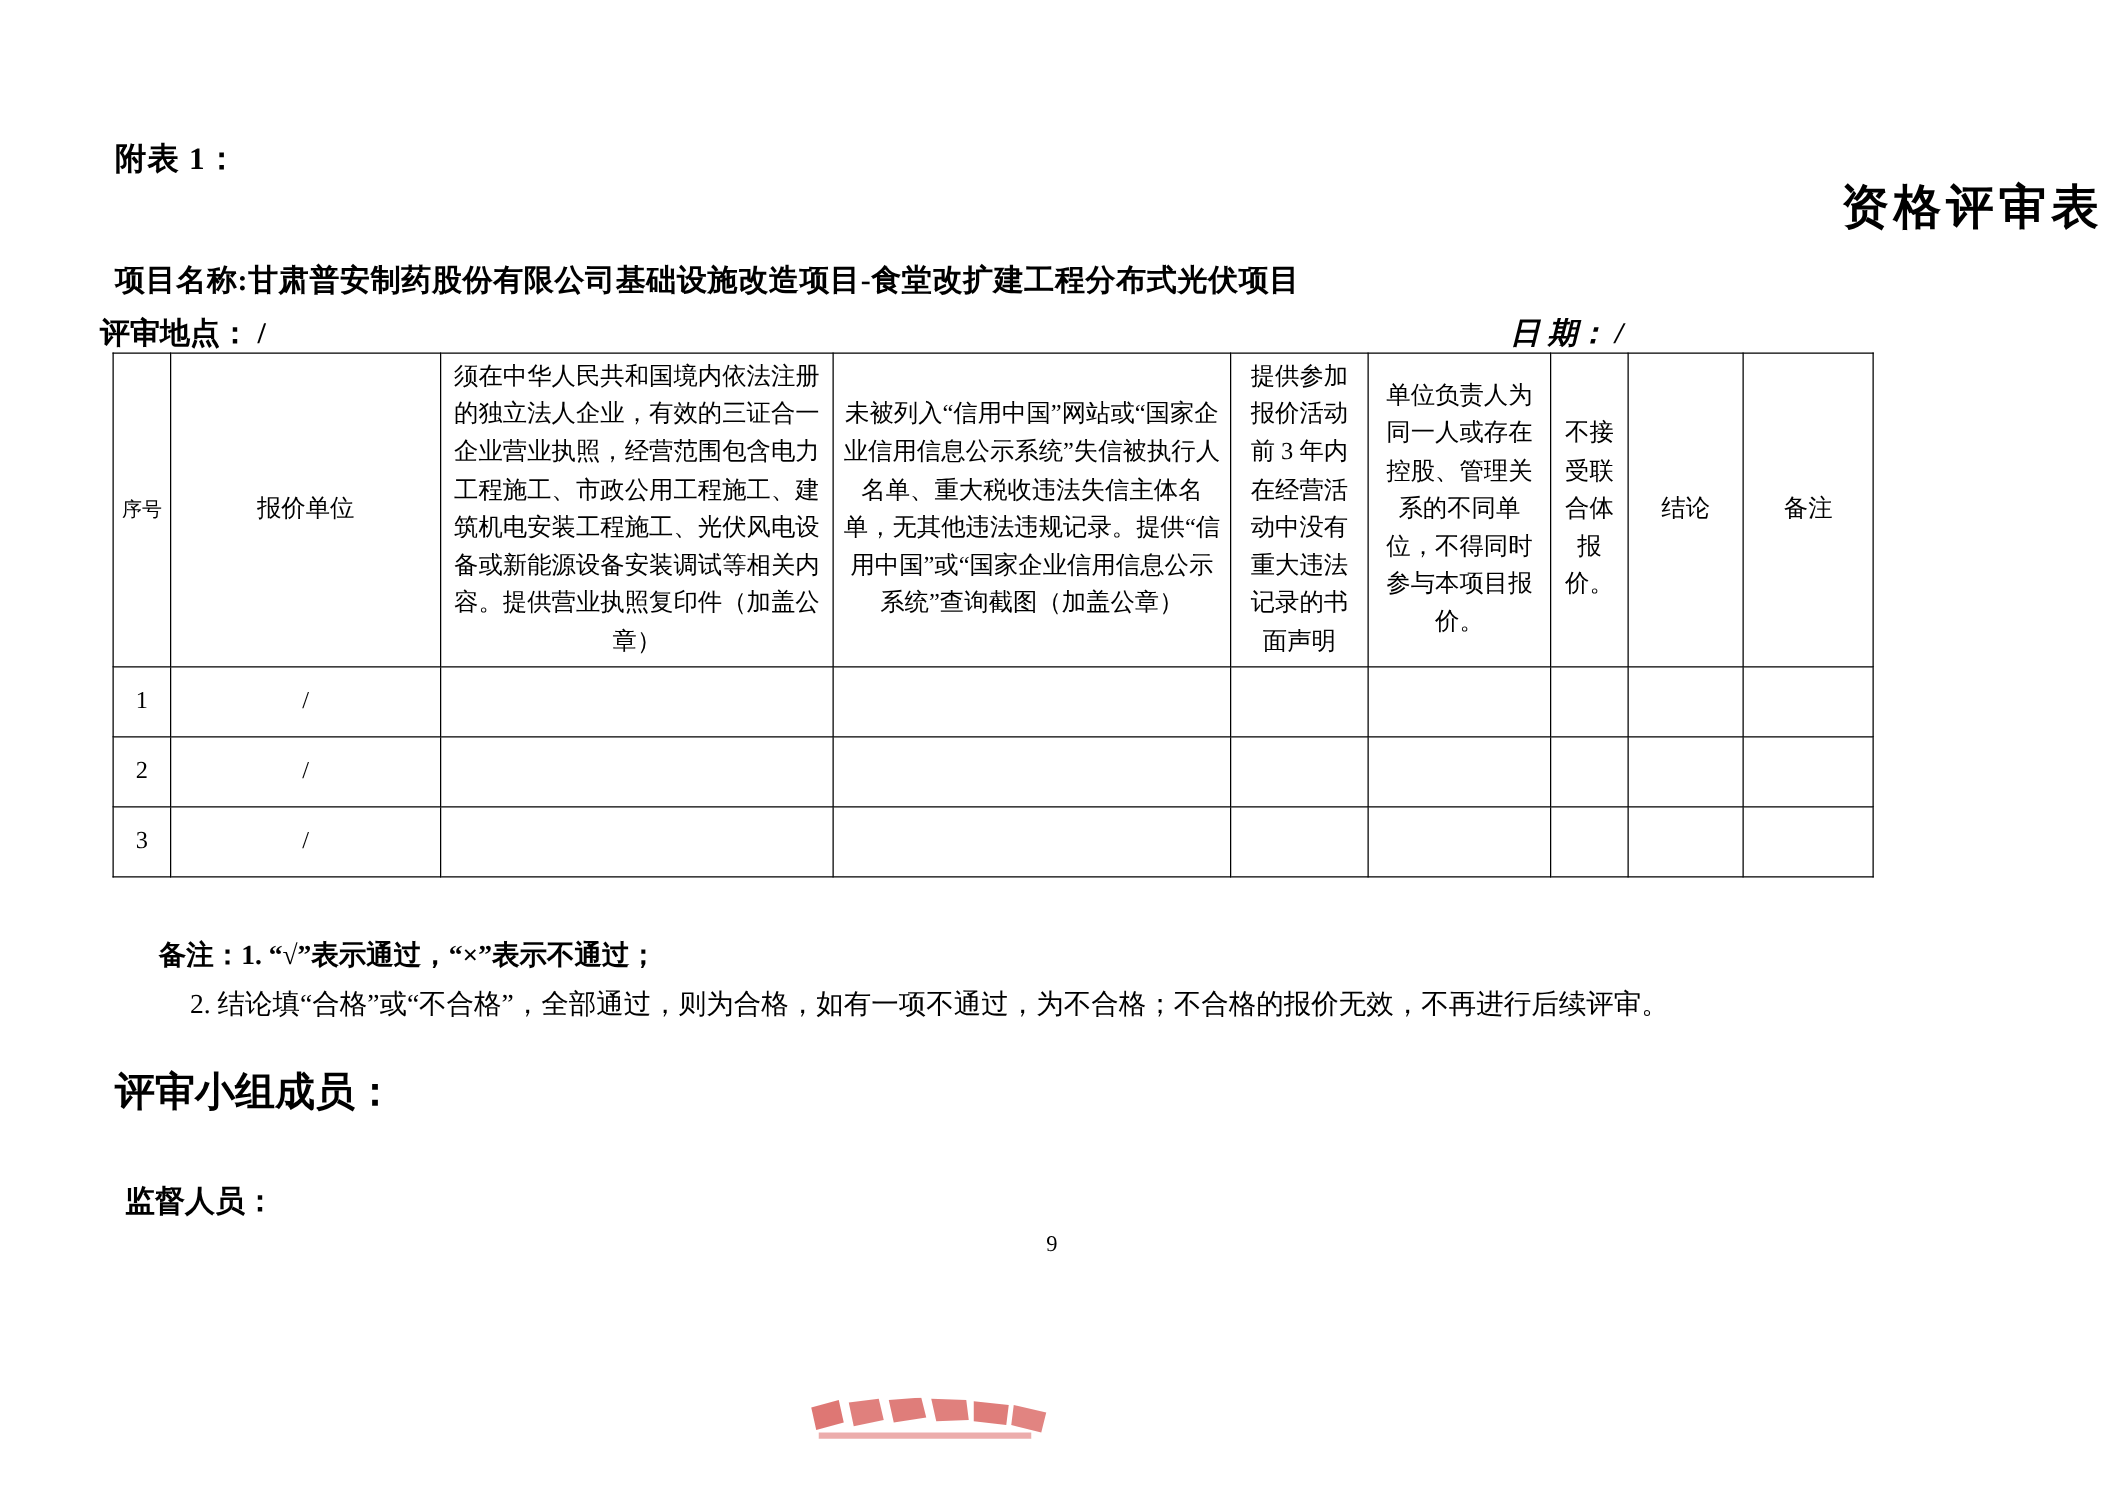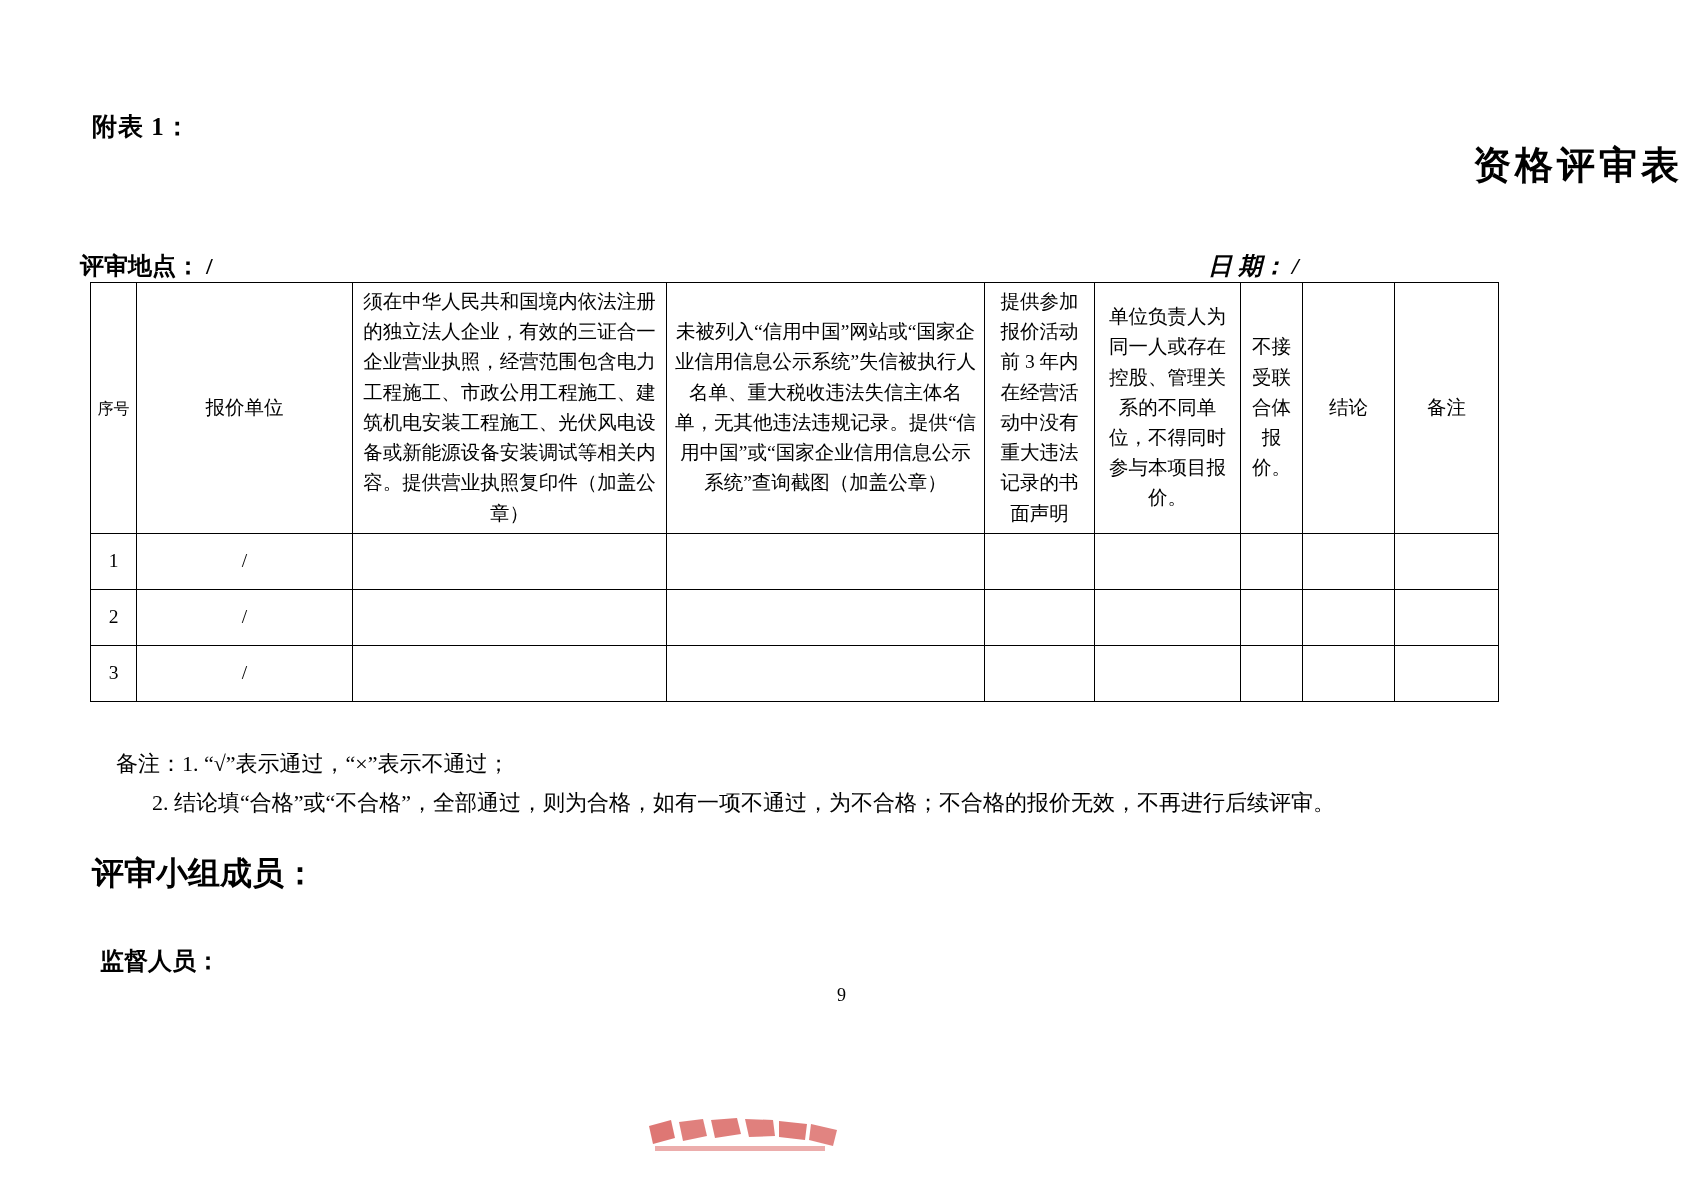--- a/index.html
+++ b/index.html
@@ -108,21 +108,21 @@
   }
   .row-body td { height: 47px; }
   .notes {
     position: absolute;
     left: 92px;
     top: 745px;
     width: 1500px;
     font-size: 22px;
     line-height: 1.75;
   }
-  .notes .n1 { margin-left: 24px; }
+  .notes .n1 { margin-left: 35px; font-weight: bold; }
   .notes .n2 { margin-left: 60px; }
   .notes .n3 { margin-left: 60px; }
   .members {
     position: absolute;
     left: 92px;
     top: 852px;
     font-size: 32px;
     font-weight: 700;
   }
   .supervisor {
@@ -154,20 +154,23 @@
 </style>
 </head>
 <body>
 
 <div class="page">
 
   <div class="attach-label">附表 1：</div>
 
   <div class="doc-title">资格评审表</div>
 
+  <div class="proj-line">
+    <span>项目名称:</span><span>甘肃普安制药股份有限公司基础设施改造项目-食堂改扩建工程分布式光伏项目</span>
+  </div>
 
   <div class="place-line">
     <span>评审地点：</span>
     <span>/</span>
   </div>
 
   <div class="date-line">
     <span>日 期：</span>
     <span>/</span>
   </div>

